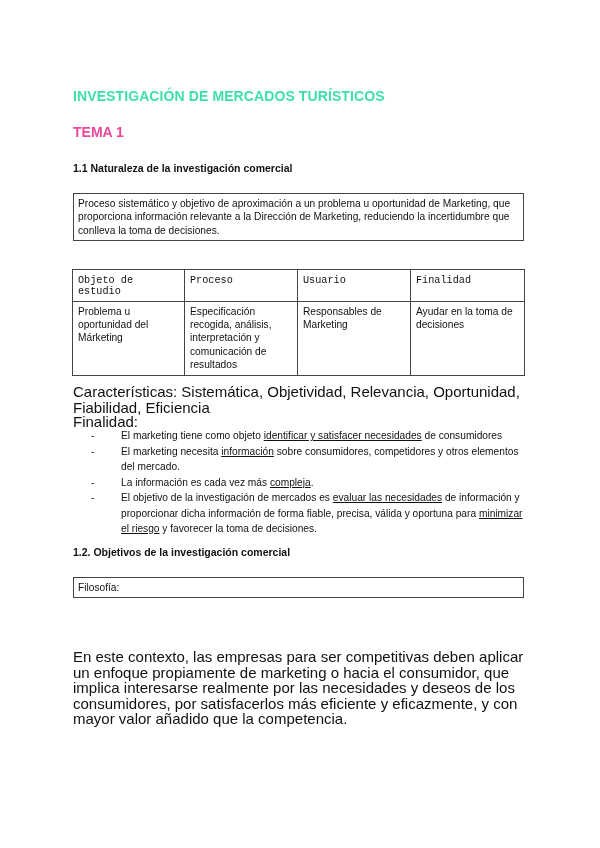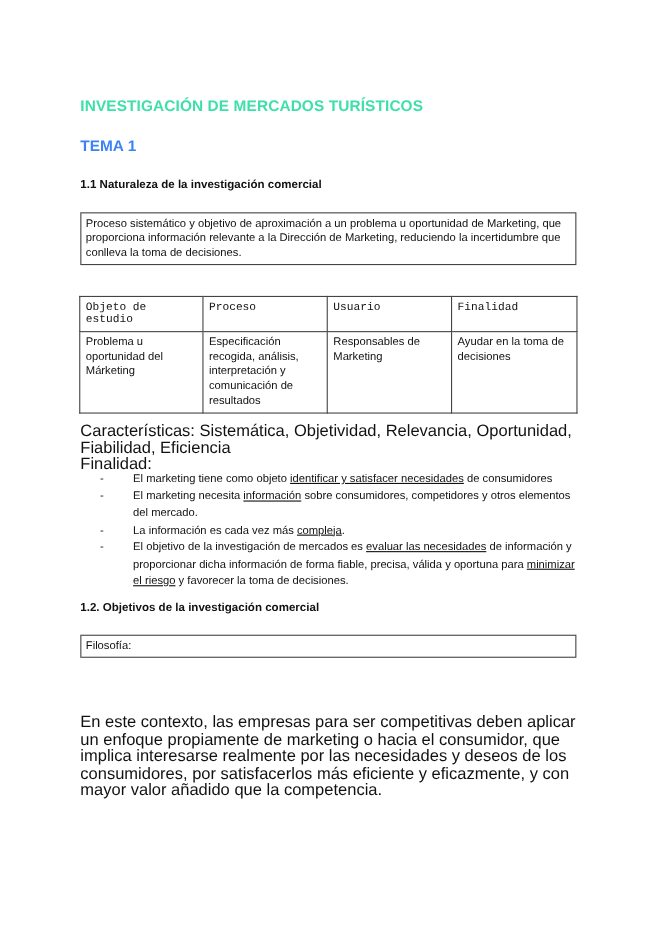--- a/index.html
+++ b/index.html
@@ -7,21 +7,21 @@
       width: 600px; height: 848px; position: relative; overflow: hidden;
       font-family: "Liberation Sans", sans-serif; color: #111111;
     }
     .page { position: absolute; left: 0; top: 16px; width: 600px; height: 848px; }
     .title {
       position: absolute; left: 73px; top: 72px;
       font-size: 14px; font-weight: bold; color: #3ee0a8; letter-spacing: 0.1px;
     }
     .tema {
       position: absolute; left: 73px; top: 108px;
-      font-size: 14px; font-weight: bold; color: #3b82f6;
+      font-size: 14px; font-weight: bold; color: #ec4899;
     }
     .h2 {
       position: absolute; left: 73px;
       font-size: 10.5px; font-weight: bold; color: #111;
     }
     .box {
       position: absolute; left: 73px; width: 441px;
       border: 1.5px solid #444; padding: 3px 4px 3px 4px;
       font-size: 10.2px; line-height: 13.3px;
     }

